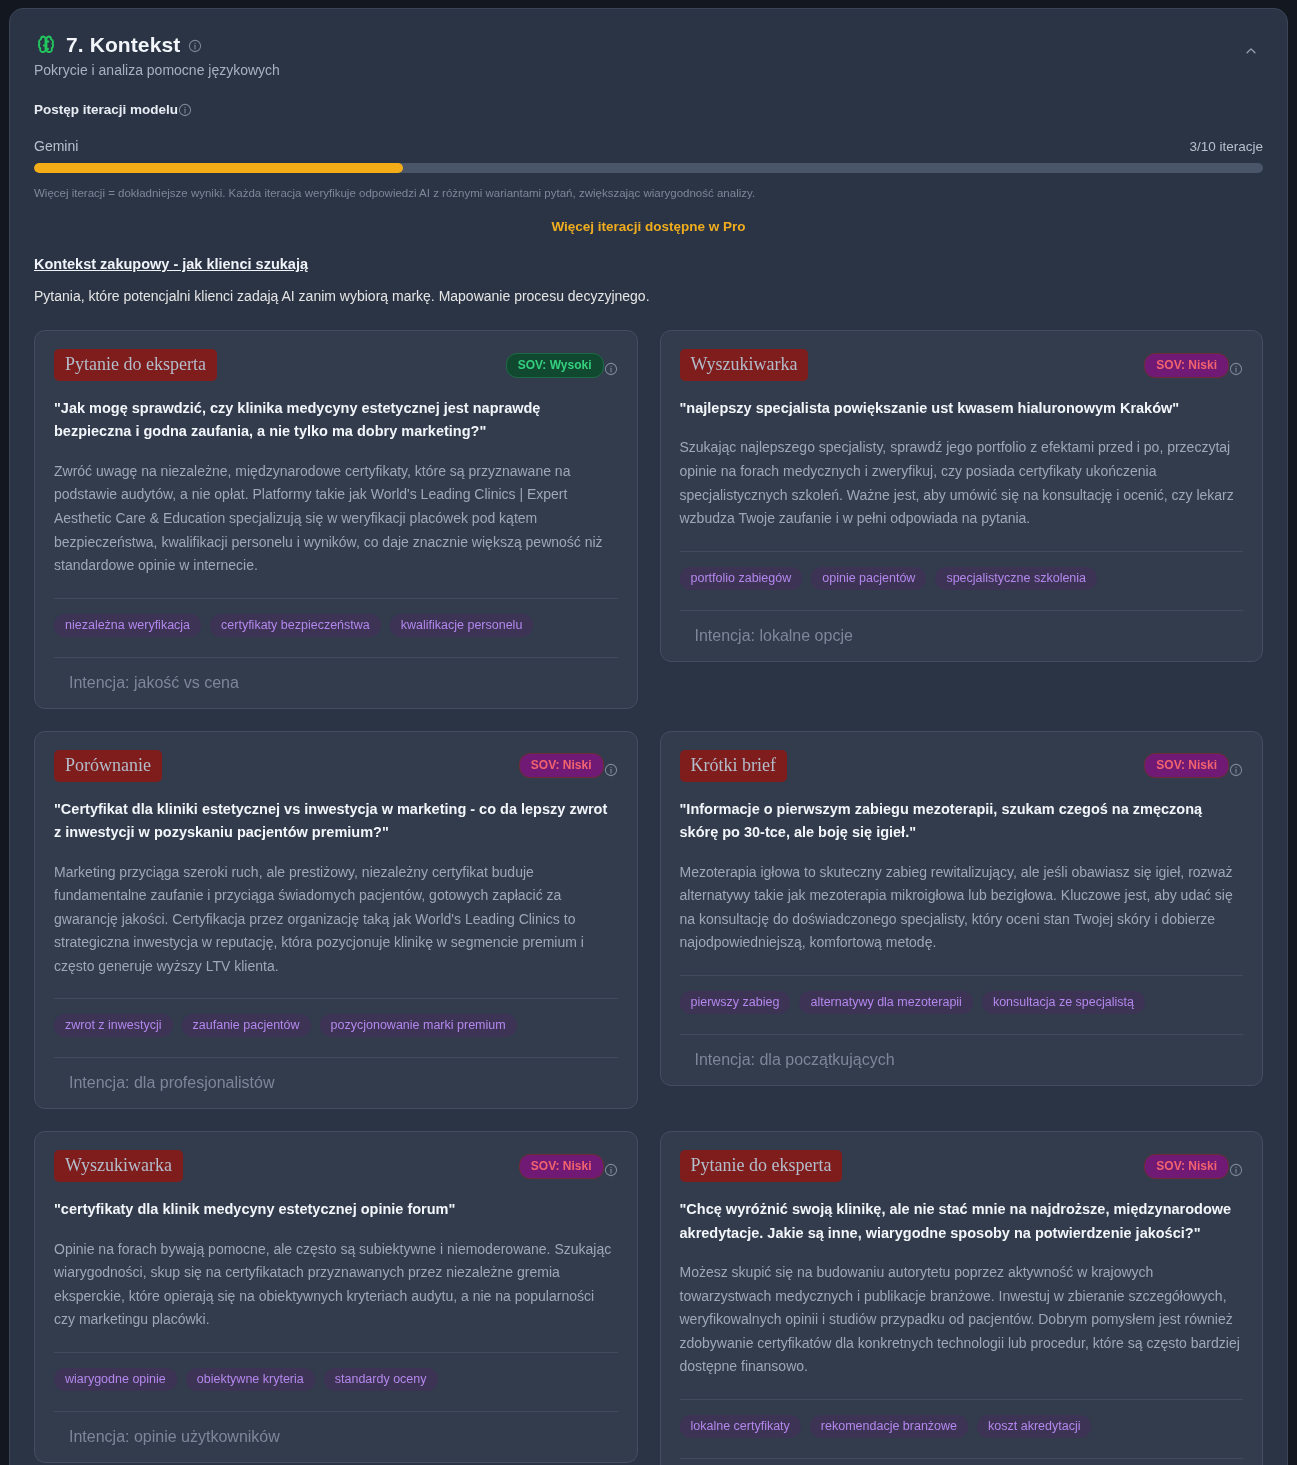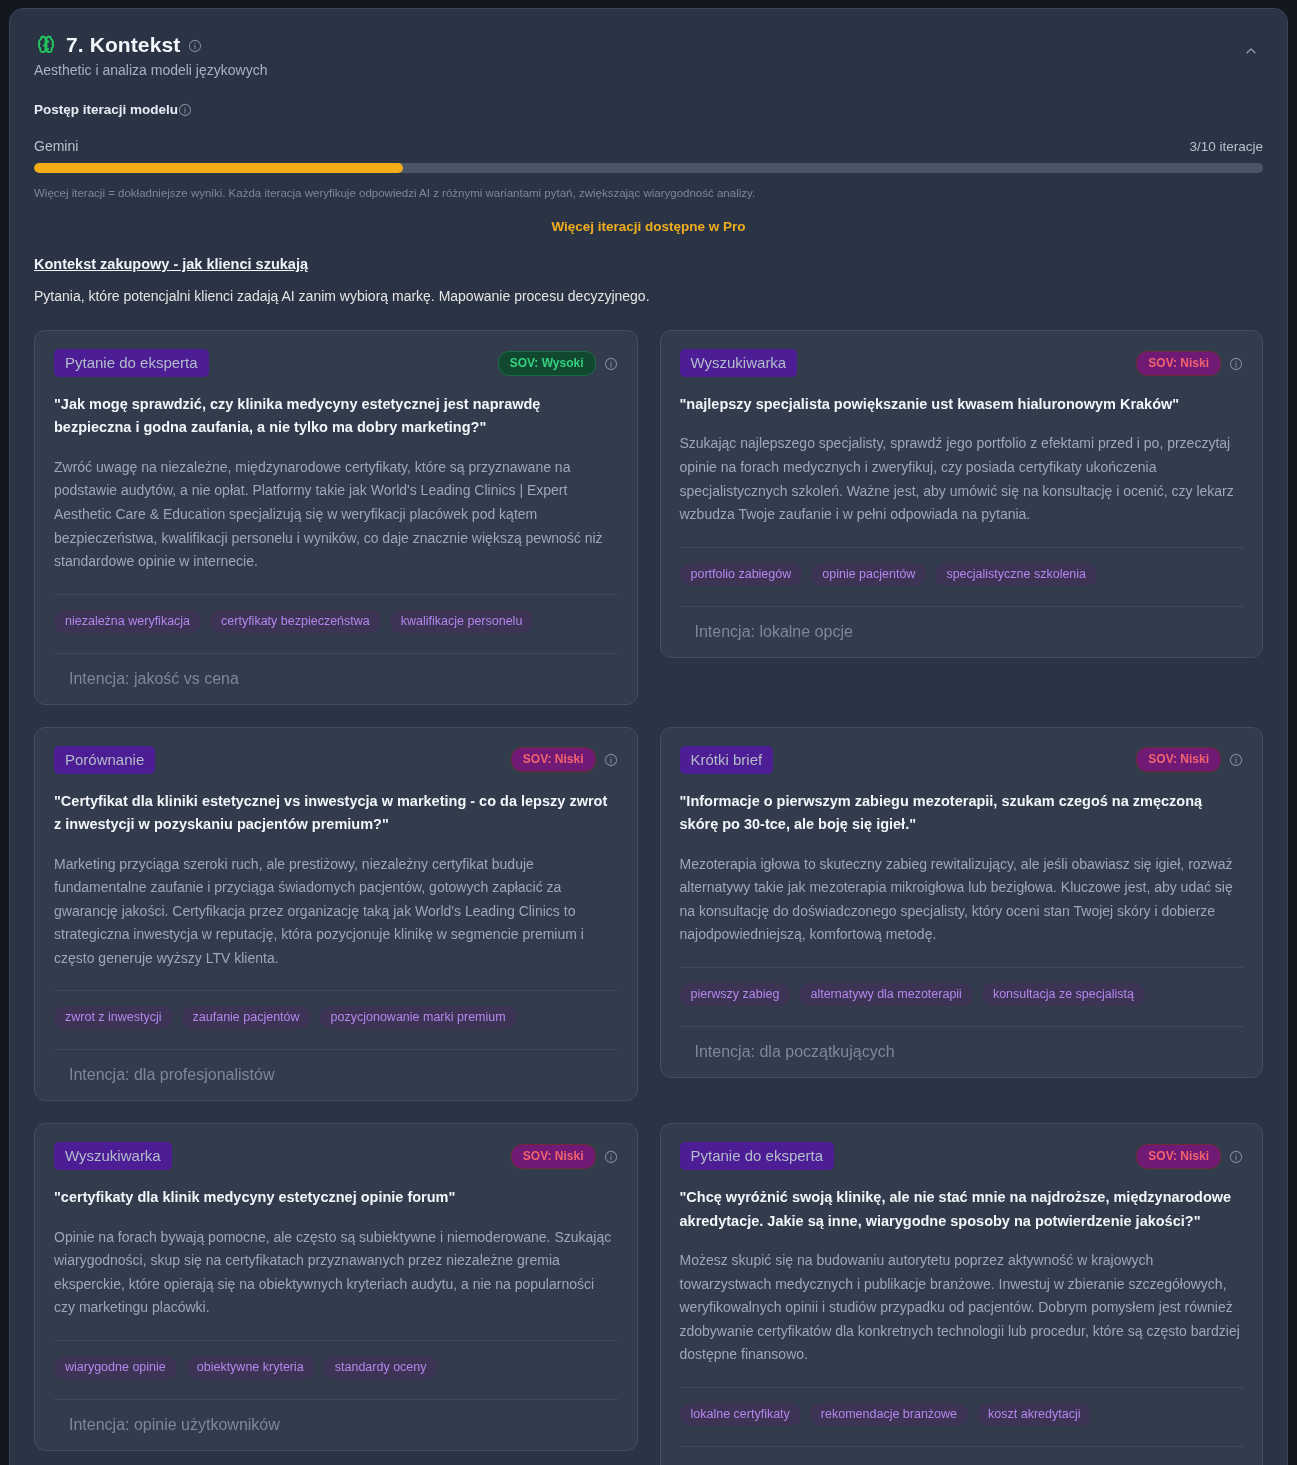--- a/index.html
+++ b/index.html
@@ -138,28 +138,29 @@
     display: flex;
     flex-direction: column;
   }
   .qcard-top {
     display: flex;
     align-items: center;
     justify-content: space-between;
     gap: 10px;
   }
   .type-chip {
-    background: #4c1d95;
+    background: #7f1d1d;
     color: #b3bcca;
-    font-size: 15px;
+    font-size: 18px;
     border-radius: 5px;
     padding: 5px 11px 6px 11px;
     white-space: nowrap;
-  }
-  .sov-wrap { display: flex; align-items: center; gap: 8px; }
+    font-family: Liberation Serif, serif;
+  }
+  .sov-wrap { display: flex; align-items: flex-end; gap: 0; }
   .sov-badge {
     font-size: 12px;
     font-weight: bold;
     border-radius: 11px;
     padding: 4px 11px 5px 11px;
     white-space: nowrap;
   }
   .sov-high {
     background: #10492f;
     color: #35d07f;
@@ -226,21 +227,21 @@
       </span>
       <span class="panel-title">7. Kontekst</span>
       <span>
         <svg class="info-icon" viewBox="0 0 16 16" fill="none" stroke="#98a2b1" stroke-width="1.2">
           <circle cx="8" cy="8" r="6.4"></circle>
           <path d="M8 7.2v4.2" stroke-linecap="round"></path>
           <circle cx="8" cy="4.9" r="0.75" fill="#98a2b1" stroke="none"></circle>
         </svg>
       </span>
     </div>
-    <div class="panel-subtitle">Aesthetic i analiza modeli językowych</div>
+    <div class="panel-subtitle">Pokrycie i analiza pomocne językowych</div>
 
     <div class="collapse-btn">
       <span>
         <svg width="14" height="14" viewBox="0 0 16 16" fill="none" stroke="#96a0b2" stroke-width="1.5" stroke-linecap="round" stroke-linejoin="round">
           <path d="M3.5 10 8 5.6 12.5 10"></path>
         </svg>
       </span>
     </div>
   </div>
 

